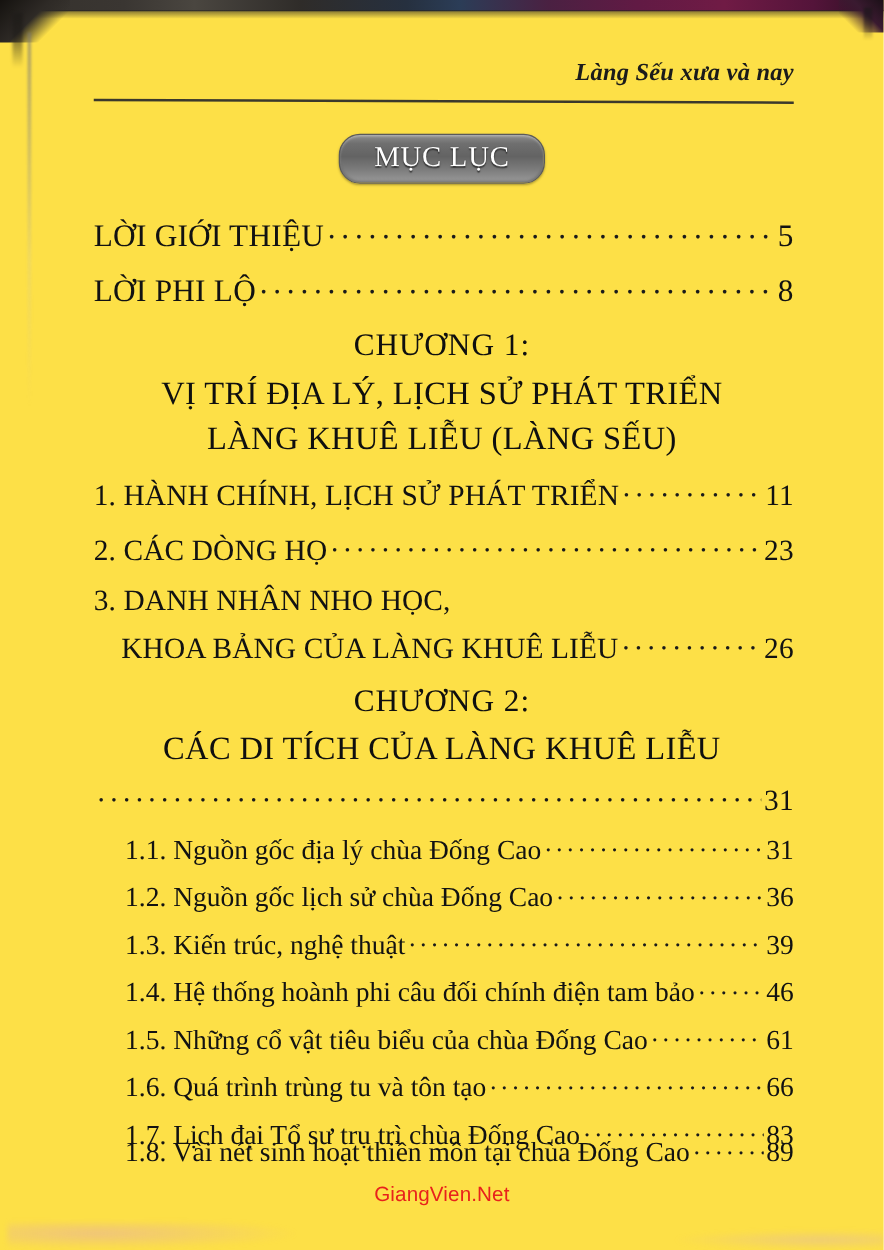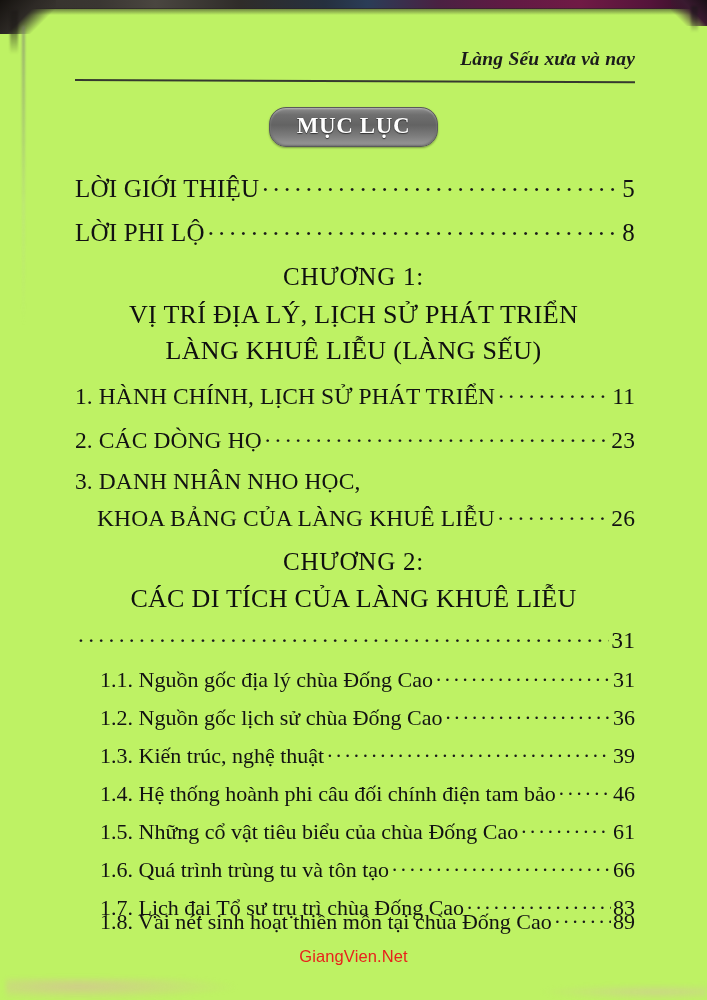--- a/index.html
+++ b/index.html
@@ -6,21 +6,21 @@
   html, body {
     margin: 0;
     padding: 0;
     background: #ffffff;
   }
 
   #page {
     position: relative;
     width: 707px;
     height: 1000px;
-    background: #bef264;
+    background: #fde047;
     overflow: hidden;
     font-family: "Liberation Serif", "DejaVu Serif", serif;
     color: #141414;
   }
 
   
   .scan-top-band {
     position: absolute;
     left: 0; top: 0;
     width: 707px; height: 9px;
@@ -121,21 +121,21 @@
     border-radius: 17px;
     background: linear-gradient(180deg, #8d8d8d 0%, #6f6f6f 18%, #636363 45%, #7b7b7b 72%, #9a9a9a 100%);
     box-shadow: inset 0 1px 2px rgba(255,255,255,.40),
                 inset 0 -1px 2px rgba(0,0,0,.30),
                 0 1px 2px rgba(0,0,0,.35);
     border: 1px solid #5a5a5a;
   }
   .pill-text {
     display: block;
     font-family: "Liberation Serif", "DejaVu Serif", serif;
-    font-weight: 700;
+    font-weight: 400;
     font-size: 23px;
     letter-spacing: .6px;
     color: #ffffff;
     text-shadow: 0 1px 1px rgba(0,0,0,.55), 0 0 1px rgba(0,0,0,.4);
     line-height: 1.06;
   }
 
   
   .toc {
     position: absolute;

